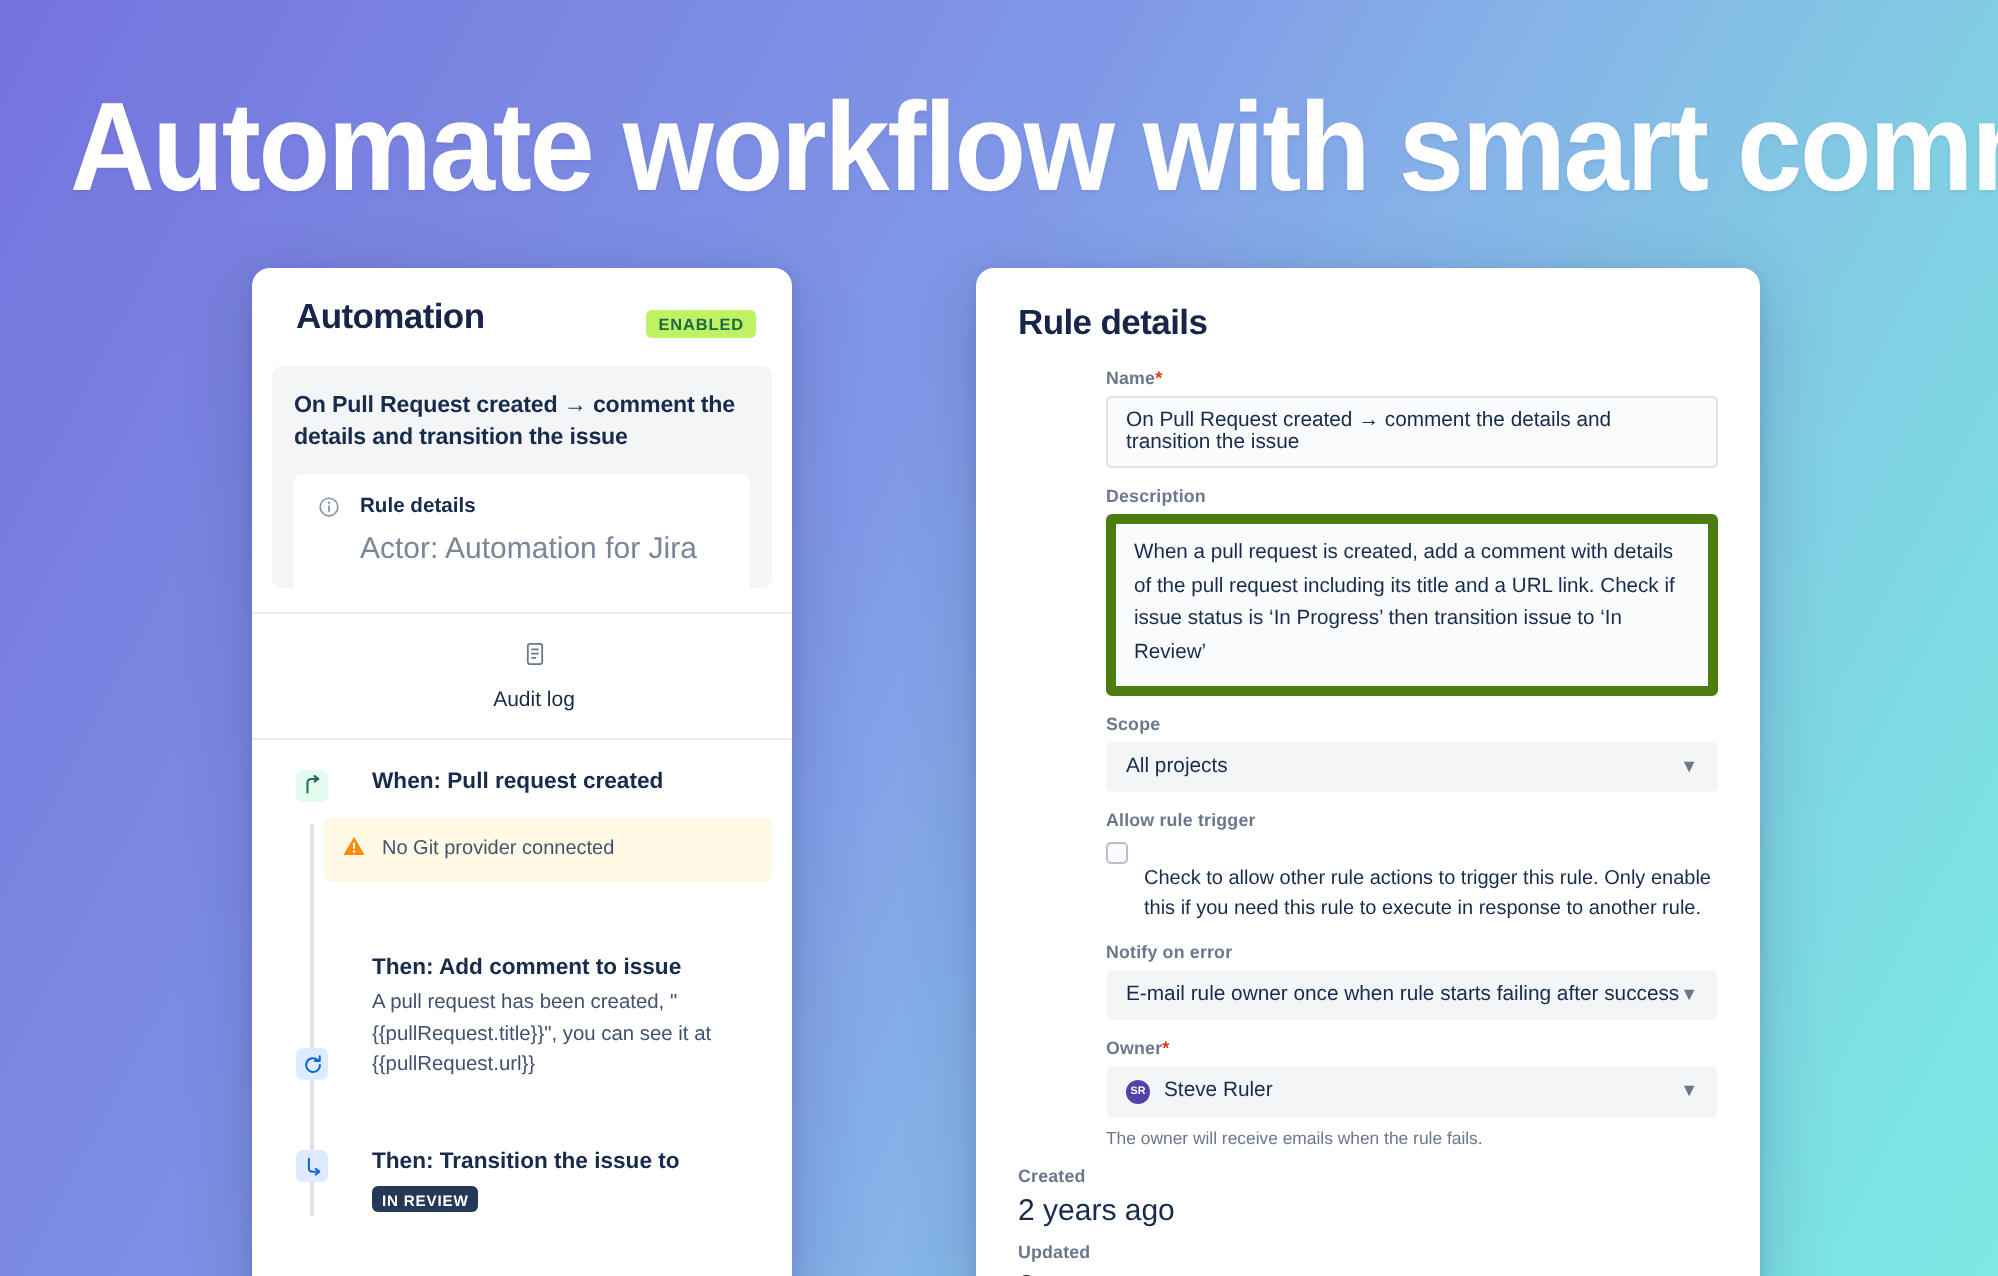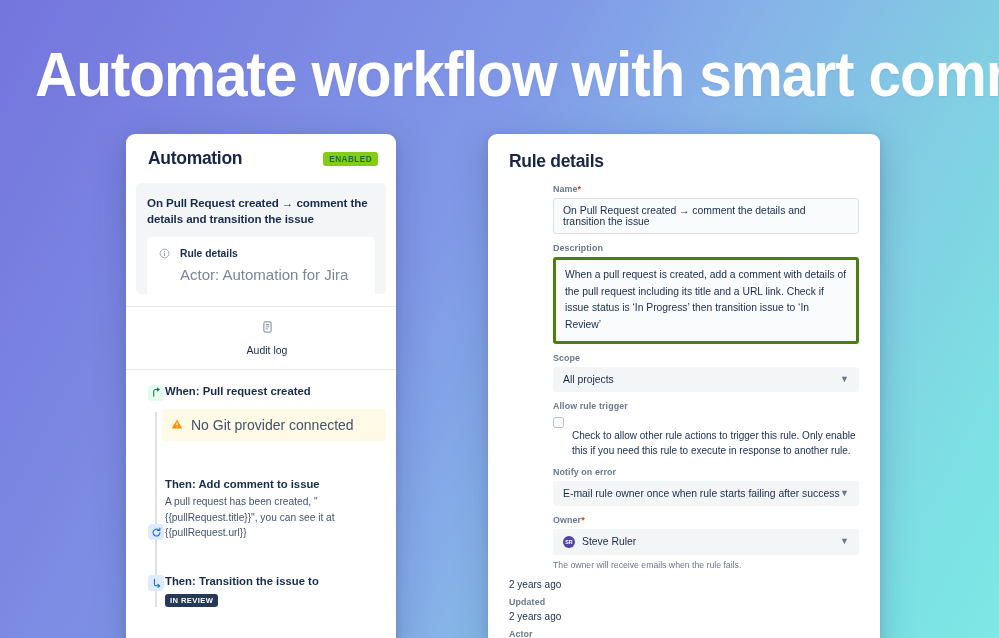--- a/index.html
+++ b/index.html
@@ -40,28 +40,28 @@
     background:#ffffff;
     border-radius:9px 9px 0 0;
     box-shadow:0 10px 34px rgba(38,50,110,0.26), 0 2px 7px rgba(38,50,110,0.13);
     overflow:hidden;
   }
   .card-left  { left:126px; top:134px; width:270px; height:520px; }
   .card-right { left:488px; top:134px; width:392px; height:520px; }
 
   
   .lp-head {
-    display:flex; align-items:center; justify-content:space-between;
+    display:flex; align-items:flex-end; justify-content:space-between;
     padding:14px 18px 12px 22px;
   }
   .lp-title {
     font-size:17.5px; font-weight:bold; color:#182548; letter-spacing:-0.3px;
   }
   .badge-enabled {
-    background:#84cc16; color:#1c6b45;
+    background:#bef264; color:#1c6b45;
     font-size:8.2px; font-weight:bold; letter-spacing:0.45px;
     padding:3px 6px 2px 6px; border-radius:3px;
   }
 
   .rule-card {
     margin:2px 10px 0 10px;
     background:#f4f5f7;
     border-radius:5px;
     padding:12px 11px 0 11px;
   }
@@ -94,21 +94,21 @@
     flex-direction:column;
   }
   .audit-label { font-size:10.5px; color:#172b4d; }
 
   
   .tree { position:relative; padding:14px 10px 0 22px; }
   .tree-line {
     position:absolute; left:29px; top:42px; bottom:0;
     width:1.6px; background:#dfe1e6;
   }
-  .node { position:relative; display:flex; gap:1px; margin-bottom:6px; }
+  .node { position:relative; display:flex; gap:22px; margin-bottom:6px; }
   .node-ico {
     width:16px; height:16px; border-radius:3.5px;
     display:flex; align-items:center; justify-content:center;
     flex:0 0 16px; margin-top:1px; position:relative; z-index:2;
   }
   .ico-trigger   { background:#e3fcef; }
   .ico-action    { background:#deebff; }
   .ico-condition { background:#fff0b3; }
   .node-body { flex:1; min-width:0; }
   .node-title {
@@ -117,21 +117,21 @@
   .node-sub {
     font-size:10.2px; color:#42526e; line-height:1.5; margin-top:2px;
     word-wrap:break-word;
   }
   .warn-banner {
     margin:8px 0 0 14px;
     background:#fffae6; border-radius:3px;
     padding:7px 9px;
     display:flex; align-items:center; gap:8px;
   }
-  .warn-text { font-size:14px; color:#42526e; }
+  .warn-text { font-size:10px; color:#42526e; }
   .node-gap-a { margin-top:36px;align-items:flex-end; }
   .node-gap-b { margin-top:34px; }
   .node-gap-c { margin-top:34px; }
   .badge-review {
     display:inline-block; background:#253858; color:#ffffff;
     font-size:7.6px; font-weight:bold; letter-spacing:0.4px;
     padding:2.5px 5px 1.5px 5px; border-radius:3px; margin-top:4px;
   }
 
   
@@ -145,21 +145,21 @@
     font-size:8.9px; color:#6b778c; font-weight:bold;
     letter-spacing:0.1px; margin-bottom:4px; display:block;
   }
   .req { color:#de350b; font-size:9px; }
   .input-box {
     background:#fafbfc; border:1px solid #dfe1e6; border-radius:3px;
     padding:6px 9px; font-size:10.4px; color:#172b4d;
     min-height:25px; display:flex; align-items:center;
   }
   .textarea-box {
-    background:#fafbfc; border:3px solid #4d7c0f; border-radius:3px;
+    background:#fafbfc; border:5px solid #4d7c0f; border-radius:3px;
     padding:7px 9px; font-size:10.3px; color:#172b4d; line-height:1.62;
   }
   .select-box {
     background:#f4f5f7; border:1px solid #f4f5f7; border-radius:3px;
     padding:6px 9px; font-size:10.4px; color:#172b4d;
     min-height:25px; display:flex; align-items:center; justify-content:space-between;
   }
   .sel-val { display:flex; align-items:center; gap:7px; }
   .chev { color:#6b778c; font-size:9px; line-height:1; }
 
@@ -180,21 +180,21 @@
   .avatar-square {
     width:13px; height:13px; border-radius:2px;
     background:#dcdfe4; color:#8f97a4;
     font-size:8px; display:flex; align-items:center; justify-content:center;
     flex:0 0 13px;
   }
   .helper {
     font-size:8.7px; color:#6b778c; margin-top:5px;
   }
   .meta-field { margin-bottom:7px; }
-  .meta-val { font-size:10px; color:#172b4d; }
+  .meta-val { font-size:15px; color:#172b4d; }
   .actor-row { display:flex; align-items:center; gap:7px; }
 </style>
 </head>
 <body>
 
 <div class="headline">Automate workflow with smart commits</div>
 
 <div class="card card-left">
 
   <div class="lp-head">
@@ -334,20 +334,21 @@
         <span class="sel-val">
           <span class="avatar-circle">SR</span>
           <span>Steve Ruler</span>
         </span>
         <span class="chev">▼</span>
       </div>
       <div class="helper">The owner will receive emails when the rule fails.</div>
     </div>
 
     <div class="meta-field">
+      <span class="flabel">Created</span>
       <div class="meta-val">2 years ago</div>
     </div>
 
     <div class="meta-field">
       <span class="flabel">Updated</span>
       <div class="meta-val">2 years ago</div>
     </div>
 
     <div class="meta-field">
       <span class="flabel">Actor</span>

